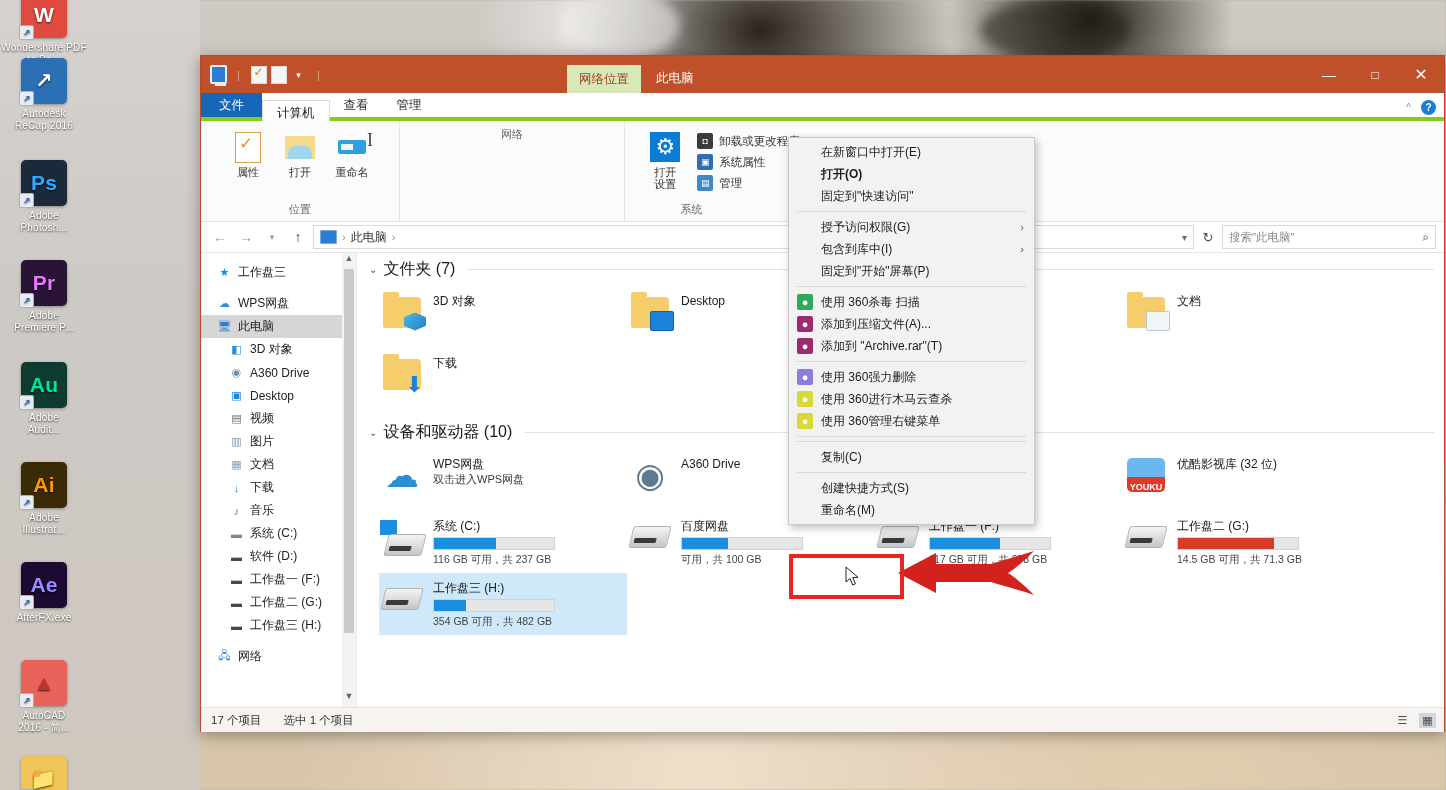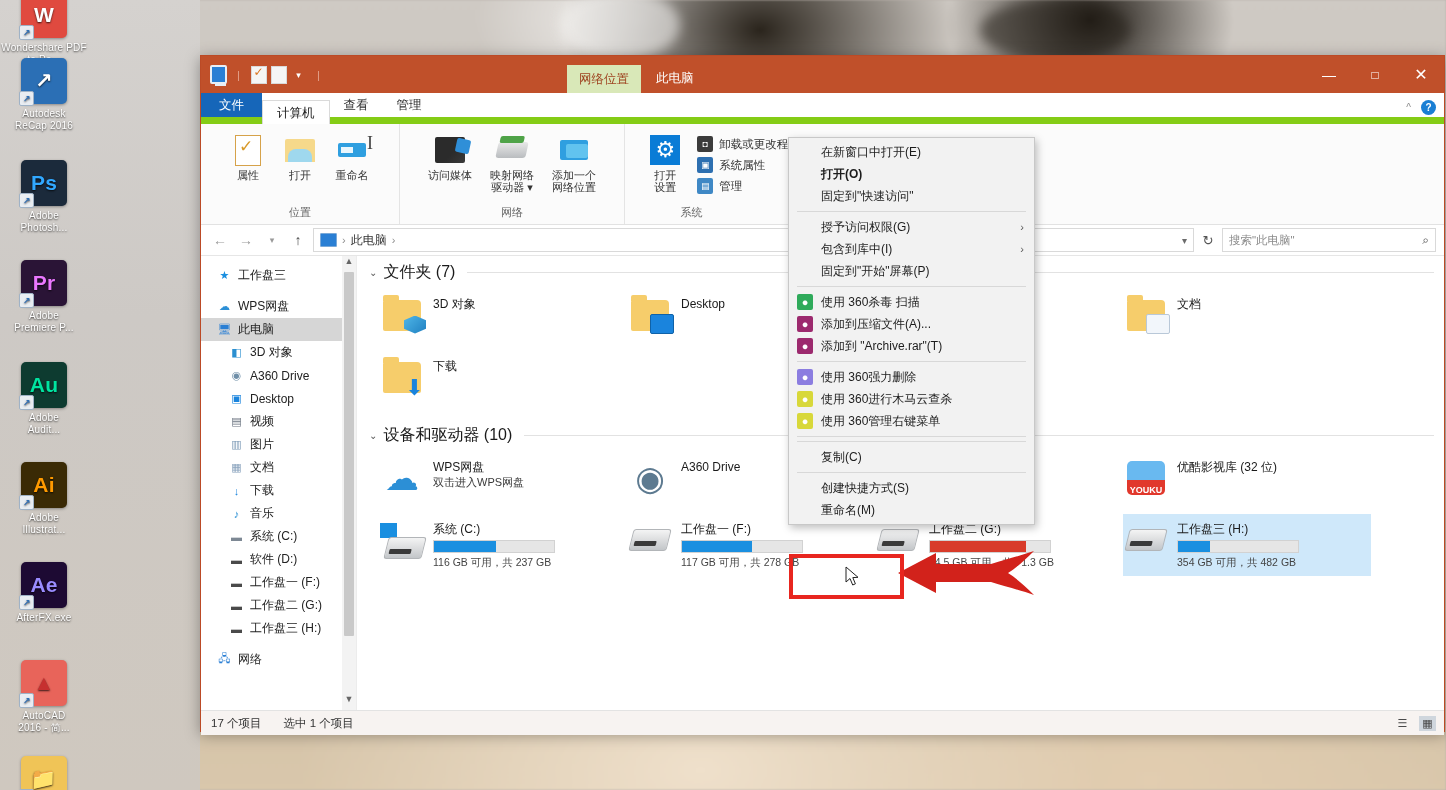--- a/index.html
+++ b/index.html
@@ -55,21 +55,21 @@
       color:#9e4320;font-size:12.5px;top:9px;height:28px;}
   .wintitle{position:absolute;left:455px;top:14px;color:#fff;font-size:12.5px;}
   .wctrl{position:absolute;right:0;top:0;height:37px;display:flex;align-items:center;}
   .wbtn{width:46px;height:37px;display:flex;align-items:center;justify-content:center;
       color:#fff;font-size:14px;}
   .wbtn.sq{font-size:12px;}
   .wbtn.x{font-size:16px;}
 
   
   .tabrow{height:24px;background:#ffffff;display:flex;align-items:flex-end;position:relative;
-      border-bottom:7px solid #84cc16;}
+      border-bottom:4px solid #84cc16;}
   .tab{height:24px;display:flex;align-items:center;padding:0 14px;font-size:12.5px;color:#333;}
   .tab.file{background:#1666b9;color:#fff;padding:0 18px;}
   .tab.active{background:#fff;color:#222;border:1px solid #dadada;border-bottom:1px solid #fff;
       position:relative;top:9px;}
   .ribbonright{position:absolute;right:8px;bottom:2px;display:flex;align-items:center;gap:10px;}
   .caret{color:#8a8a8a;font-size:10px;}
   .helpbtn{width:15px;height:15px;border-radius:50%;background:#1a7fd4;color:#fff;
       font-size:10px;display:flex;align-items:center;justify-content:center;font-weight:bold;}
 
   
@@ -299,42 +299,20 @@
           <div class="ricon">
               <div class="ic-ren"></div>
             </div>
           <span>重命名</span>
         </div>
       </div>
       <div class="gname">位置</div>
     </div>
 
     <div class="rgroup" style="width:208px">
-      <div class="rbtns">
-        <div class="rbtn wide">
-          <div class="ricon">
-              <div class="ic-media"></div>
-            </div>
-          <span style="white-space:pre-line">访问媒体</span>
-        </div>
-        <div class="rbtn wide">
-          <div class="ricon">
-              <div class="ic-net"></div>
-            </div>
-          <span style="white-space:pre-line">映射网络
-驱动器 ▾</span>
-        </div>
-        <div class="rbtn wide">
-          <div class="ricon">
-              <div class="ic-add"></div>
-            </div>
-          <span style="white-space:pre-line">添加一个
-网络位置</span>
-        </div>
-      </div>
       <div class="gname">网络</div>
     </div>
 
     <div class="rgroup" style="width:175px">
       <div class="rbtns" style="gap:8px">
         <div class="rbtn">
           <div class="ricon">
               <div class="ic-gear">⚙</div>
             </div>
           <span style="white-space:pre-line">打开
@@ -562,20 +540,32 @@
                 <i style="width:52%"></i>
               </div>
               <div class="cap">116 GB 可用，共 237 GB</div>
             </div>
           </div>
           <div class="tile-item">
             <span class="tile-ico">
               <span class="drv"></span>
             </span>
             <div class="tile-txt">
+              <div>百度网盘</div>
+              <div class="bar">
+                <i style="width:38%"></i>
+              </div>
+              <div class="cap">可用，共 100 GB</div>
+            </div>
+          </div>
+          <div class="tile-item">
+            <span class="tile-ico">
+              <span class="drv"></span>
+            </span>
+            <div class="tile-txt">
               <div>工作盘一 (F:)</div>
               <div class="bar">
                 <i style="width:58%"></i>
               </div>
               <div class="cap">117 GB 可用，共 278 GB</div>
             </div>
           </div>
           <div class="tile-item">
             <span class="tile-ico">
               <span class="drv"></span>

